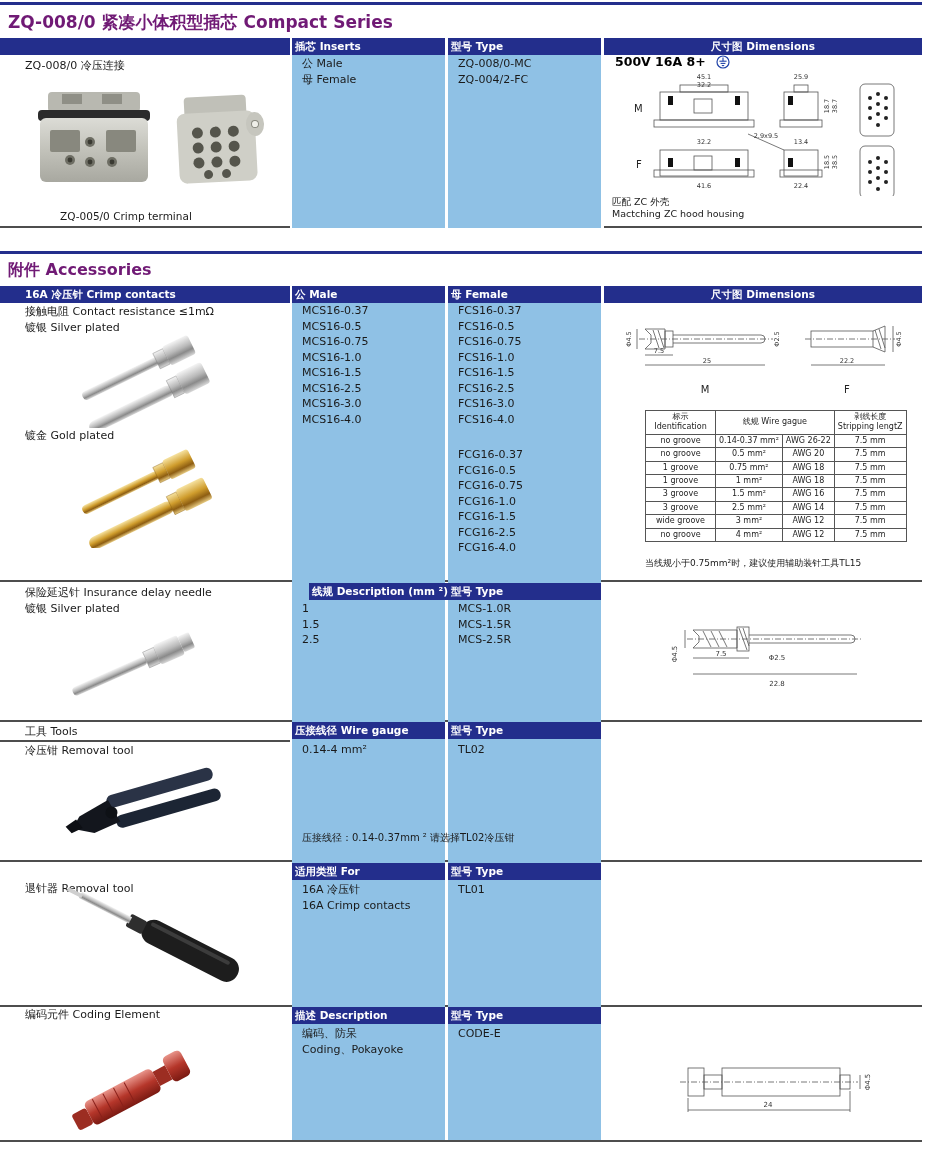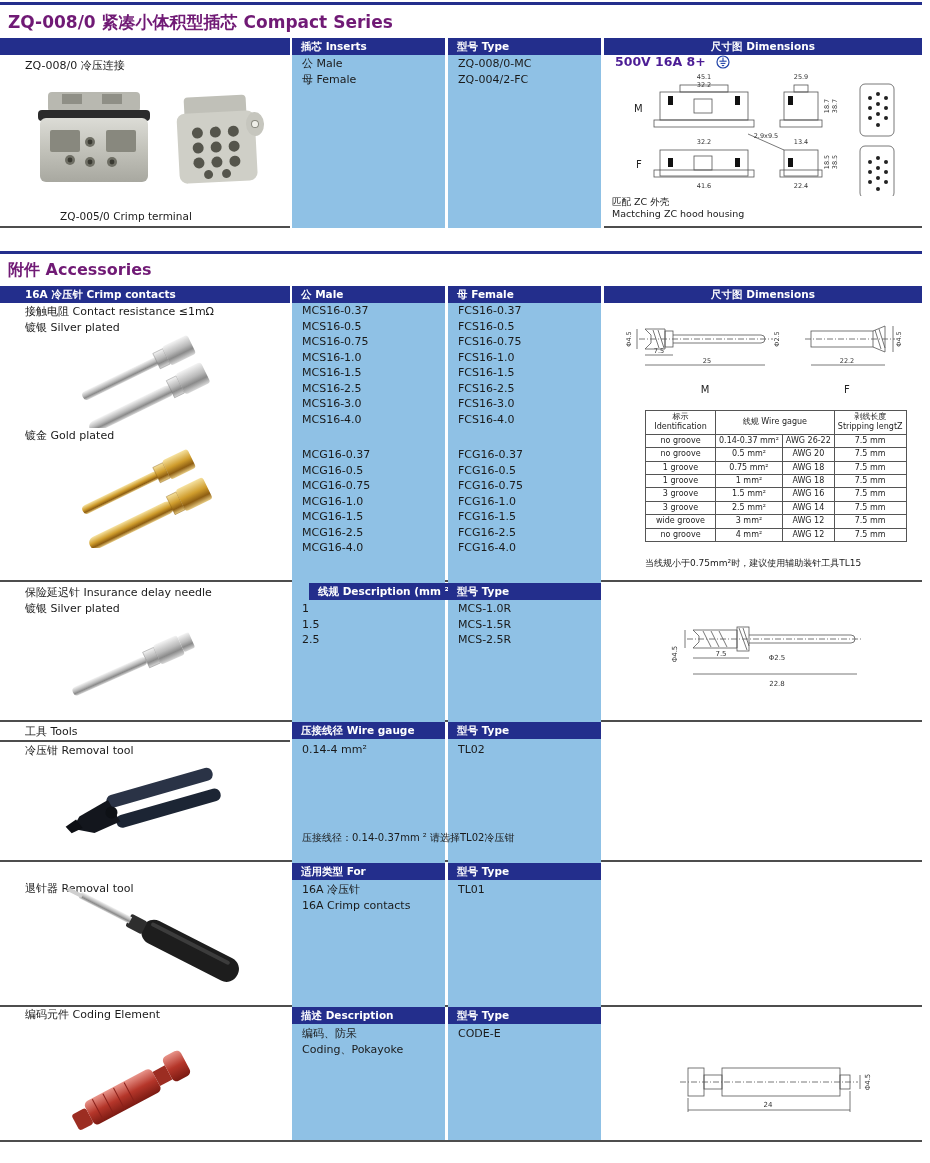--- a/index.html
+++ b/index.html
@@ -4,27 +4,27 @@
 <style>
   *{margin:0;padding:0;box-sizing:border-box}
   body{background:#fff}
   .page{position:relative;width:930px;height:1163px;background:#fff;overflow:hidden;
         font-family:"DejaVu Sans","Liberation Sans",sans-serif;color:#1a1a1a}
   .navyline{position:absolute;height:3px;background:#232e8c}
   .grayline{position:absolute;height:2px;background:#4d4d4d}
   .bluecol{position:absolute;background:#8fc1e5}
   .navybar{position:absolute;height:17px;background:#232e8c;color:#fff;font-size:10.5px;
            line-height:17px;font-weight:bold;white-space:nowrap;z-index:5}
-  .navybar.pad{padding-left:9px}
+  .navybar.pad{padding-left:3px}
   .navybar.center{text-align:center}
   .title{position:absolute;font-size:17px;font-weight:bold;color:#701a75;white-space:nowrap}
   .txt{position:absolute;font-size:11px;line-height:15px;white-space:nowrap;z-index:6}
   .list{position:absolute;font-size:11px;z-index:6}
   .list div{line-height:15.5px;height:15.5px;white-space:nowrap}
-  .rating{position:absolute;font-size:12.5px;font-weight:bold;color:#4c1d95;
+  .rating{position:absolute;font-size:12.5px;font-weight:bold;color:#000000;
           white-space:nowrap;z-index:6;display:flex;align-items:center;gap:10px}
   .caption{position:absolute;font-size:10.5px;text-align:left;z-index:6}
   .note-sm{position:absolute;font-size:9px;white-space:nowrap;z-index:6}
   .gtable{position:absolute;border-collapse:collapse;background:#fff;z-index:6}
   .gtable th,.gtable td{border:1px solid #555;font-size:8px;font-weight:normal;
           text-align:center;padding:1px 3px;line-height:1.3;white-space:nowrap;color:#222}
   svg{display:block}
   .drawing{position:absolute;z-index:6}
   .photo{position:absolute;z-index:6}
 </style>
@@ -264,29 +264,20 @@
   <div class="list" style="left:458px;top:303px">
       <div>FCS16-0.37</div>
       <div>FCS16-0.5</div>
       <div>FCS16-0.75</div>
       <div>FCS16-1.0</div>
       <div>FCS16-1.5</div>
       <div>FCS16-2.5</div>
       <div>FCS16-3.0</div>
       <div>FCS16-4.0</div>
     </div>
-  <div class="list" style="left:302px;top:447px">
-      <div>MCG16-0.37</div>
-      <div>MCG16-0.5</div>
-      <div>MCG16-0.75</div>
-      <div>MCG16-1.0</div>
-      <div>MCG16-1.5</div>
-      <div>MCG16-2.5</div>
-      <div>MCG16-4.0</div>
-    </div>
   <div class="list" style="left:458px;top:447px">
       <div>FCG16-0.37</div>
       <div>FCG16-0.5</div>
       <div>FCG16-0.75</div>
       <div>FCG16-1.0</div>
       <div>FCG16-1.5</div>
       <div>FCG16-2.5</div>
       <div>FCG16-4.0</div>
     </div>
 

